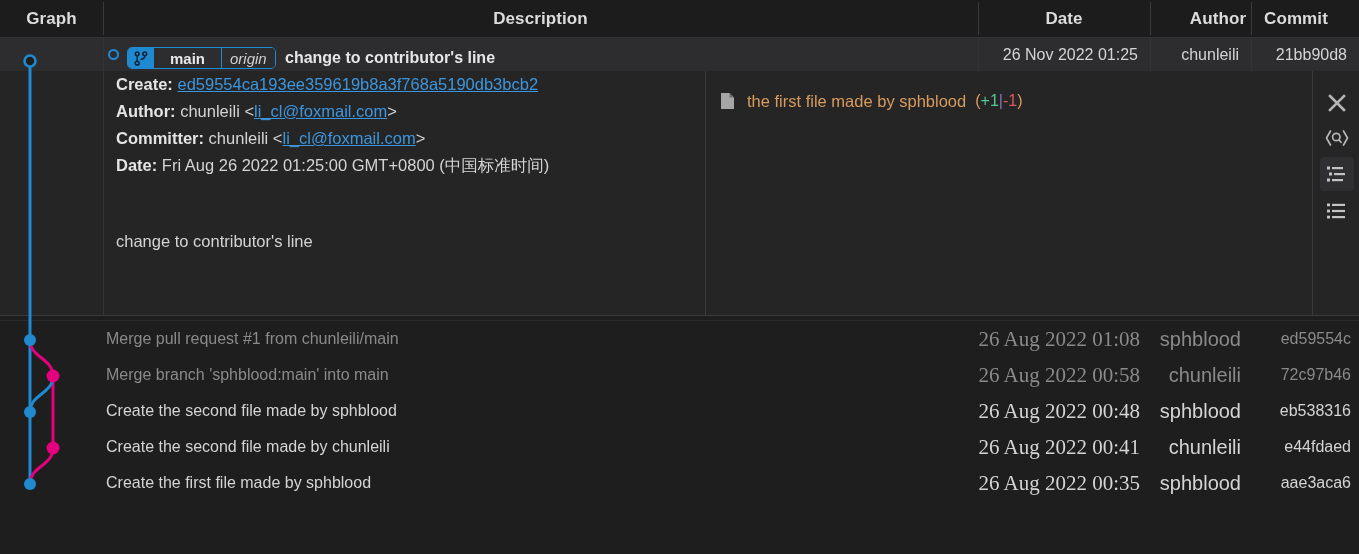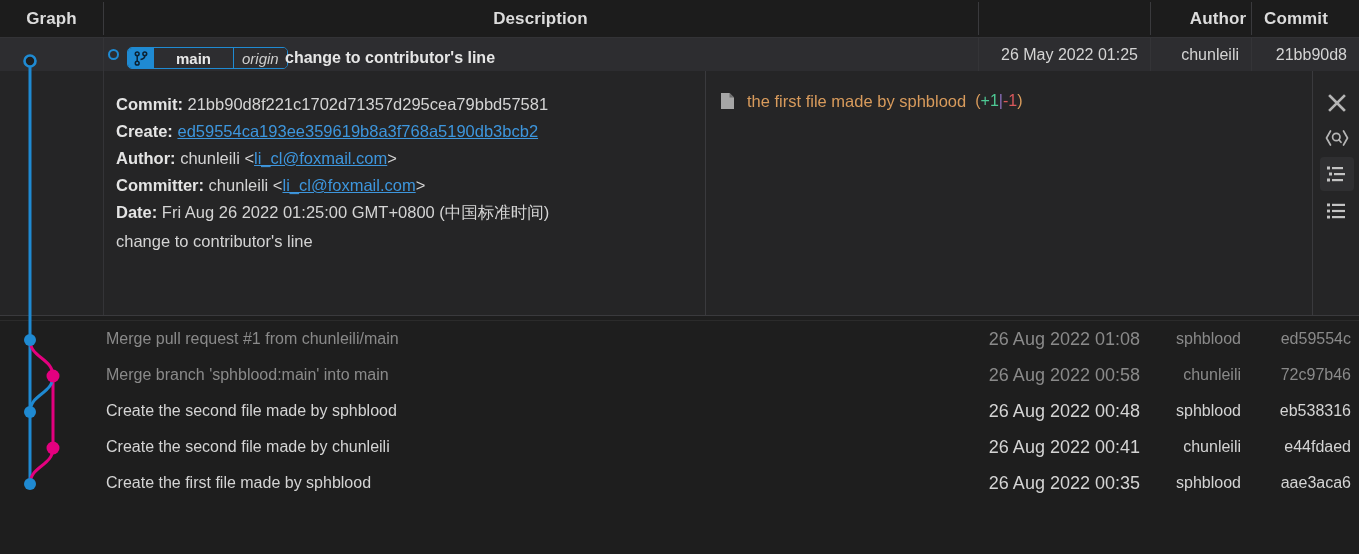--- a/index.html
+++ b/index.html
@@ -58,21 +58,21 @@
   .branch-badge {
     position: absolute; left: 127px; top: 47px; height: 22px;
     display: flex; align-items: stretch;
     border: 1px solid #1f8ad2; border-radius: 5px; overflow: hidden;
   }
   .badge-icon {
     width: 26px; background: #1f8ad2;
     display: flex; align-items: center; justify-content: center;
   }
   .badge-name {
-    padding: 0 22px; display: flex; align-items: center;
+    padding: 0 16px; display: flex; align-items: center;
     color: #e8e8e8; font-size: 15px; font-weight: bold;
     background: #2d2d30;
   }
   .badge-sep { width: 1px; background: #1f8ad2; }
   .badge-remote {
     padding: 0 8px; display: flex; align-items: center;
     color: #cfcfcf; font-size: 15px; font-style: italic;
     background: #2d2d30;
   }
   .sel-subject {
@@ -141,56 +141,57 @@
   }
   .ic-btn.active { background: #2f2f31; }
 
   
   .list { position: absolute; top: 321px; left: 0; width: 1359px; height: 233px; background: #1e1e1e; }
   .commit-row { position: absolute; left: 0; width: 1359px; height: 36px; }
   .c-desc { position: absolute; left: 106px; top: 0; height: 36px; display: flex; align-items: center;
             color: #d4d4d4; font-size: 16px; white-space: nowrap; }
   .c-date { position: absolute; left: 978px; width: 172px; top: 0; height: 36px;
             display: flex; align-items: center; justify-content: flex-end; padding-right: 10px;
-            color: #d4d4d4; font-size: 18px; white-space: nowrap; }
+            color: #d4d4d4; font-size: 21px; white-space: nowrap; font-family: Liberation Serif, serif; }
   .c-auth { position: absolute; left: 1150px; width: 101px; top: 0; height: 36px;
             display: flex; align-items: center; justify-content: flex-end; padding-right: 10px;
-            color: #d4d4d4; font-size: 16px; white-space: nowrap; }
+            color: #d4d4d4; font-size: 20px; white-space: nowrap; }
   .c-hash { position: absolute; left: 1251px; width: 108px; top: 0; height: 36px;
             display: flex; align-items: center; justify-content: flex-end; padding-right: 8px;
             color: #d4d4d4; font-size: 16px; white-space: nowrap; }
   .dim .c-desc, .dim .c-date, .dim .c-auth, .dim .c-hash { color: #8a8a8a; }
 
   .graph-svg { position: absolute; left: 0; top: 0; pointer-events: none; }
 </style>
 </head>
 <body>
 
 <div id="app">
 
   <div class="header">
     <div class="th" style="left:0;width:103px;">Graph</div>
     <div class="th" style="left:103px;width:875px;">Description</div>
+    <div class="th" style="left:978px;width:172px;">Date</div>
     <div class="th" style="left:1150px;width:101px;padding-left:35px;">Author</div>
     <div class="th" style="left:1251px;width:90px;">Commit</div>
 
     <div class="th-divider" style="left:103px;"></div>
     <div class="th-divider" style="left:978px;"></div>
     <div class="th-divider" style="left:1150px;"></div>
     <div class="th-divider" style="left:1251px;"></div>
   </div>
 
   <div class="selected-row">
     <div class="row-divider" style="left:103px;top:0;height:33px;"></div>
     <div class="row-divider" style="left:978px;top:0;height:33px;"></div>
     <div class="row-divider" style="left:1150px;top:0;height:33px;"></div>
     <div class="row-divider" style="left:1251px;top:0;height:33px;"></div>
 
     <div class="sel-date-cell">
-      <div class="cell-text cell-right">26 May 2022 01:25</div>
+      <div class="cell-text cell-right">26 Nov 2022 01:25</div>
     </div>
     <div class="sel-auth-cell">
       <div class="cell-text cell-right">chunleili</div>
     </div>
     <div class="sel-comm-cell">
       <div class="cell-text cell-right">21bb90d8</div>
     </div>
   </div>
 
   <div class="desc-circle" style="top:49px;"></div>
@@ -209,24 +210,20 @@
     <div class="badge-sep"></div>
     <div class="badge-remote">origin</div>
   </div>
 
   <div class="sel-subject">change to contributor's line</div>
 
   <div class="detail">
 
     <div class="detail-left">
       <div class="meta">
-        <div class="meta-line" style="margin-top:20px;">
-          <span class="k">Commit:</span>
-          <span>21bb90d8f221c1702d71357d295cea79bbd57581</span>
-        </div>
         <div class="meta-line">
           <span class="k">Create:</span>
           <span class="lnk">ed59554ca193ee359619b8a3f768a5190db3bcb2</span>
         </div>
         <div class="meta-line">
           <span class="k">Author:</span>
           <span>chunleili</span>
           <span>&lt;</span><span class="lnk">li_cl@foxmail.com</span><span>&gt;</span>
         </div>
         <div class="meta-line">

